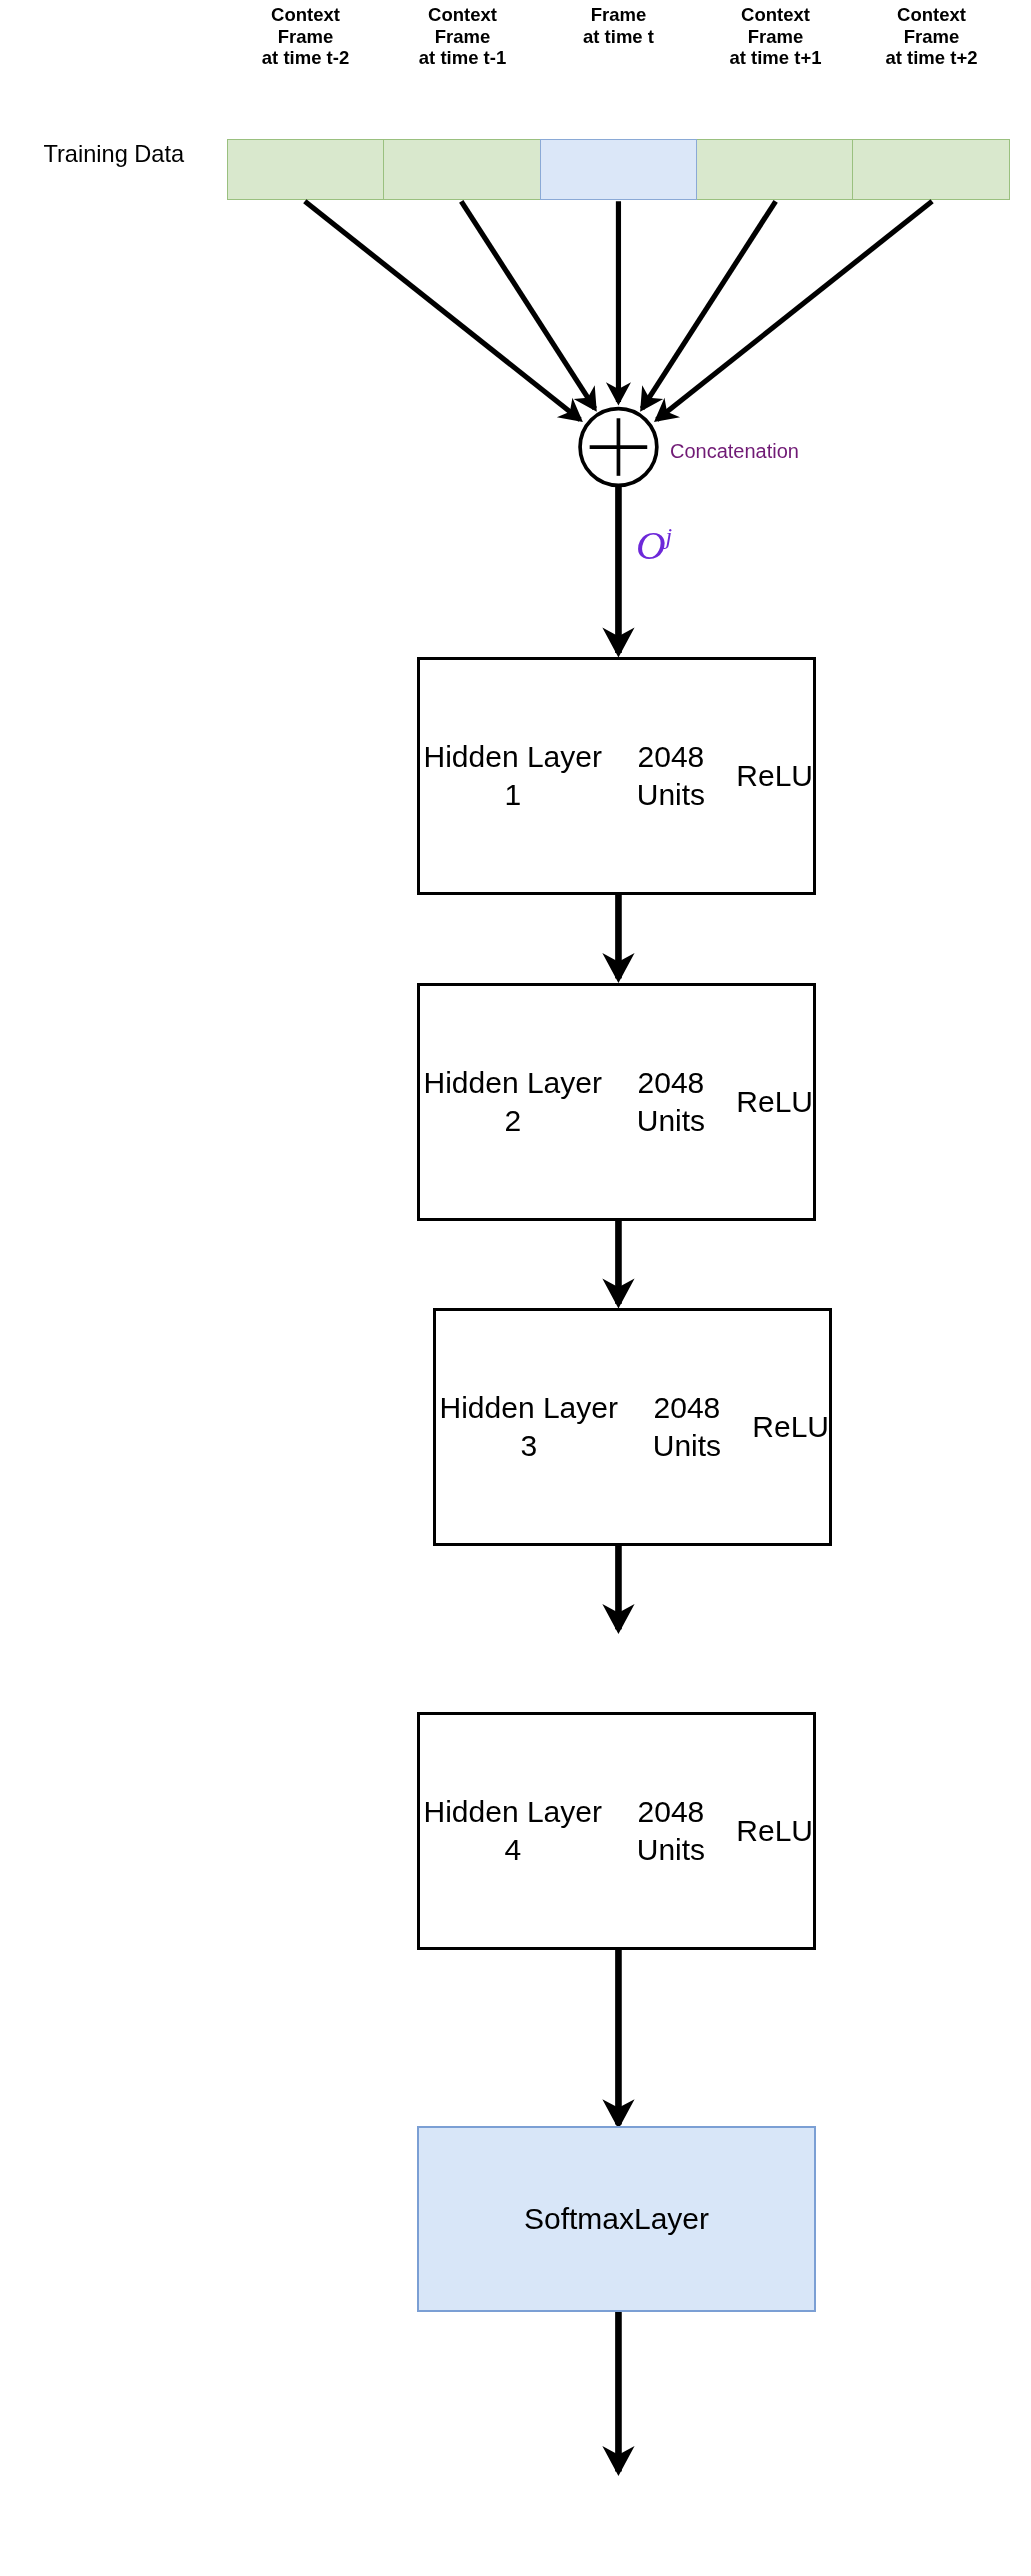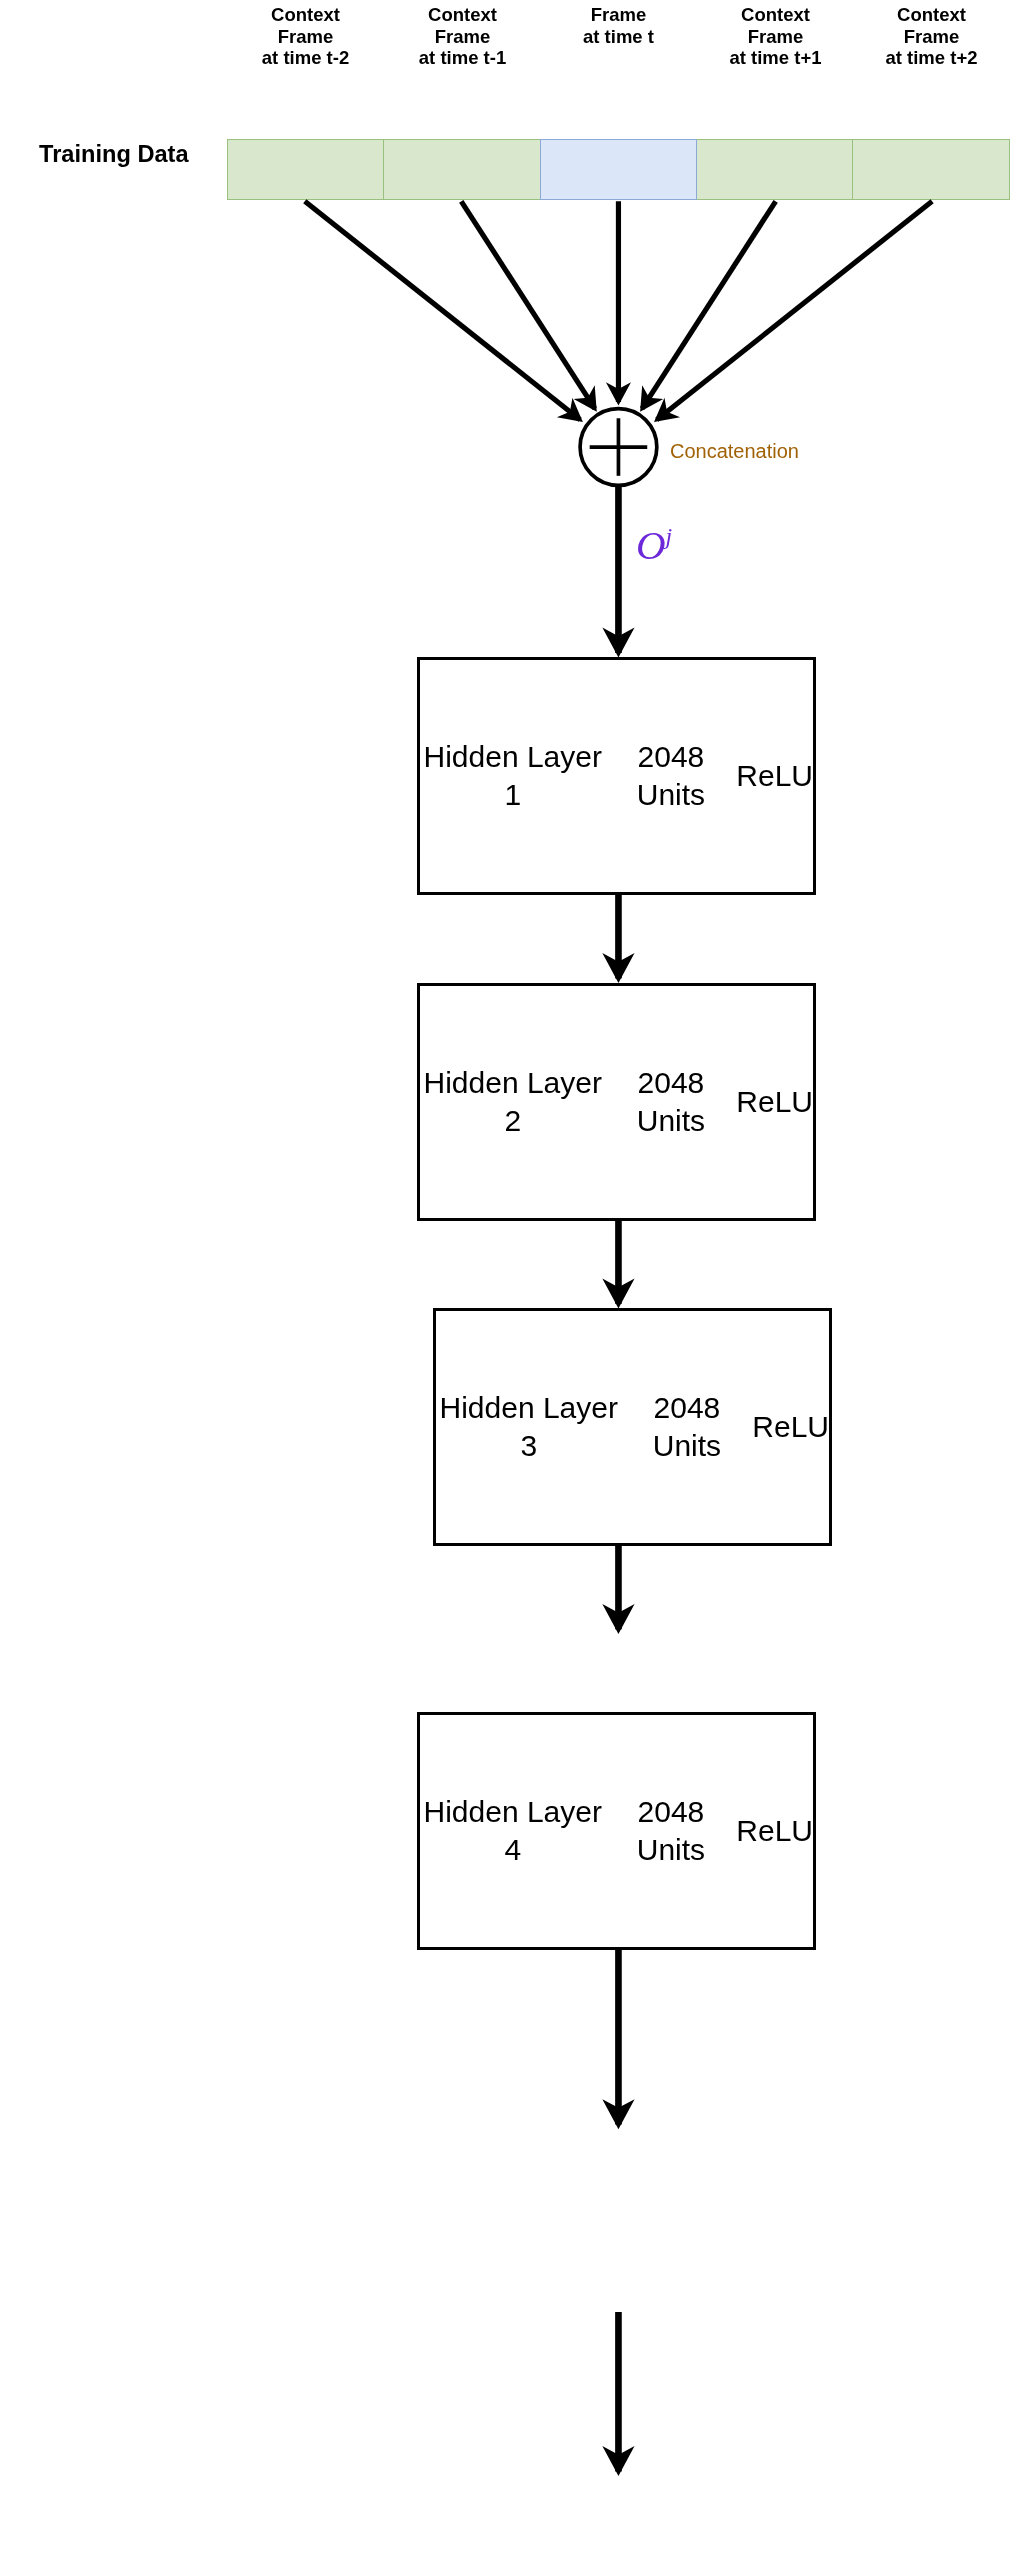--- a/index.html
+++ b/index.html
@@ -22,21 +22,21 @@
     padding-left: 31px;
   }
   .abs { position: absolute; }
 
   
   .training-label {
     left: 10.3px;
     top: 140px;
     width: 207px;
     text-align: center;
-    font-weight: bold;
+    font-weight: normal;
     font-size: 23.6px;
     line-height: 1.22;
     color: #000;
   }
 
   
   .caption {
     position: absolute;
     top: 4.4px;
     text-align: center;
@@ -76,21 +76,21 @@
     width: 1031px;
     height: 2576px;
     pointer-events: none;
   }
 
   
   .concat-label {
     left: 670px;
     top: 440px;
     font-size: 20px;
-    color: #a16207;
+    color: #701a75;
     white-space: nowrap;
   }
 
   
   .math {
     font-family: Liberation Serif, serif;
     font-style: italic;
     color: #6d28d9;
     white-space: nowrap;
   }
@@ -235,16 +235,20 @@
     <span class="ln">2048 Units</span>
     <span class="ln">ReLU</span>
   </div>
 
   <div class="abs layer-box" style="top:1668px;height:238px;margin-top:44px;">
     <span class="ln">Hidden Layer 4</span>
     <span class="ln">2048 Units</span>
     <span class="ln">ReLU</span>
   </div>
 
+  <div class="abs layer-box softmax" style="top: 2126px; height: 186px; background: rgb(216, 230, 248); border-color: rgb(123, 159, 212);">
+    <span class="ln">Softmax</span>
+    <span class="ln">Layer</span>
+  </div>
 
 
 </div>
 
 
 </body></html>

